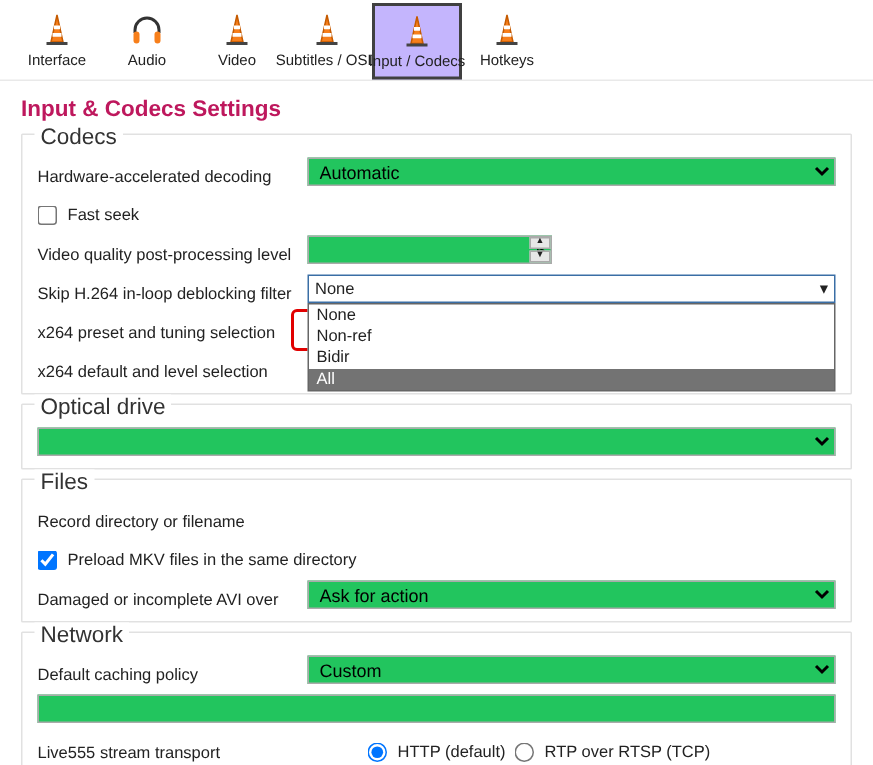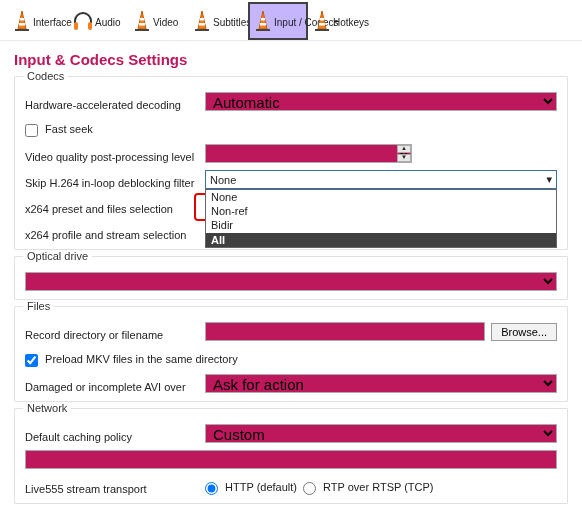--- a/index.html
+++ b/index.html
@@ -1,57 +1,57 @@
 <!DOCTYPE html>
 <html><head>
 <meta charset="utf-8">
 <style>
 * { box-sizing: border-box; margin: 0; padding: 0; font-family: "Segoe UI", Tahoma, sans-serif; }
 body { background: #fff; font-size: 11px; color: #222; width: 582px; }
 
 
 .toolbar { display: flex; padding: 2px 8px 0 8px; border-bottom: 1px solid #e9e9e9; background: #fff; }
-.tab { display: flex; flex-direction: row; align-items: center; width: 60px; padding: 4px 2px; text-align: center; border: 1px solid transparent; cursor: pointer; font-size: 10px; color: #222; }
+.tab { display: flex; flex-direction: column; align-items: center; width: 60px; padding: 4px 2px; text-align: center; border: 1px solid transparent; cursor: pointer; font-size: 10px; color: #222; }
 .tab.active { background: #c4b5fd; border: 2px solid #404040; }
 .tab .ico { height: 26px; display: flex; align-items: center; justify-content: center; }
 .tab .lbl { margin-top: 2px; white-space: nowrap; }
 
 .page-title { font-size: 15px; color: #be185d; margin: 10px 14px 8px 14px; font-weight: 600; }
 
 
 .content { padding: 0 14px 6px 14px; }
 .group { border: 1px solid #e1e1e1; border-radius: 1px; margin-bottom: 6px; position: relative; padding: 14px 10px 8px 10px; }
-.group .legend { position: absolute; left: 8px; top: -7px; background: #fff; padding: 0 4px; font-size: 11px; color: #333; }
+.group .legend { position: absolute; left: 8px; top: -7px; background: #fff; padding: 0 4px; font-size: 15px; color: #333; }
 .row { display: flex; align-items: flex-end; min-height: 20px; margin-bottom: 6px; }
 .row:last-child { margin-bottom: 0; }
 .row .label { width: 180px; font-size: 11px; color: #222; }
 .row .field { flex: 1; display: flex; align-items: center; gap: 6px; }
 
-select, input[type=text] { width: 100%; height: 19px; border: 1px solid #aaa; font-size: 15px; padding: 0 3px; background: #be185d; }
+select, input[type=text] { width: 100%; height: 19px; border: 1px solid #aaa; font-size: 12px; padding: 0 3px; background: #22c55e; }
 select { height: 19px; }
 .spin { width: 80px; text-align: right; padding-right: 18px; position: relative; }
 .spin-wrap { position: relative; display: inline-block; }
 .spin-btn { position: absolute; right: 1px; width: 14px; height: 8px; background: #e7e7e7; border: 1px solid #aaa; font-size: 6px; line-height: 5px; text-align: center; cursor: pointer; }
 .spin-up { top: 1px; }
 .spin-dn { top: 10px; }
 
 input[type=checkbox], input[type=radio] { margin-right: 4px; vertical-align: middle; }
 
 .btn { border: 1px solid #999; background: #f2f2f2; padding: 2px 10px; font-size: 11px; cursor: pointer; }
 .browse { padding: 2px 9px; }
 
 
 .dd-container { position: relative; flex: 1; }
 .dd-head { width: 100%; height: 19px; border: 1px solid #3a6ea5; background: #fff; display: flex; align-items: center; justify-content: space-between; padding: 0 4px; font-size: 11px; cursor: pointer; }
 .dd-list { position: absolute; left: 0; top: 19px; width: 100%; background: #fff; border: 1px solid #666; font-size: 11px; z-index: 10; }
 .dd-list .opt { padding: 1px 5px; cursor: pointer; }
-.dd-list .opt.sel { background: #404040; color: #fff; font-weight: bold; }
+.dd-list .opt.sel { background: #737373; color: #fff; }
 .callout { position: absolute; border: 2px solid #e10000; border-radius: 4px; pointer-events: none; }
 
-.radio-pair { display:flex; gap:40px; align-items:center; }
+.radio-pair { display:flex; gap:40px; align-items:center;margin-left:40px; }
 </style>
 </head>
 <body>
 
 <div class="toolbar">
   <div class="tab">
     <div class="ico">
       <svg width="22" height="24" viewBox="0 0 22 24">
           <polygon points="11,2 15,20 7,20" fill="#f77f1b" stroke="#c55a00"></polygon>
           <rect x="9" y="9" width="4" height="2.5" fill="#fff"></rect>
@@ -157,49 +157,45 @@
           <div class="opt">None</div>
           <div class="opt">Non-ref</div>
           <div class="opt">Bidir</div>
           <div class="opt" style="visibility:hidden;height:1px;padding:0">Non-key</div>
           <div class="opt sel">All</div>
         </div>
       </div>
     </div>
 
     <div class="row">
-      <div class="label">x264 preset and files selection</div>
+      <div class="label">x264 preset and tuning selection</div>
       <div class="field"></div>
     </div>
 
     <div class="row">
-      <div class="label">x264 profile and stream selection</div>
+      <div class="label">x264 default and level selection</div>
       <div class="field"></div>
     </div>
   </div>
 
   <div class="callout" style="left:194px; top:117px; width:356px; height:28px;"></div>
 
   <div class="group">
     <span class="legend">Optical drive</span>
     <div class="row">
       <div class="field">
           <select><option></option></select>
         </div>
     </div>
   </div>
 
   <div class="group">
     <span class="legend">Files</span>
     <div class="row">
       <div class="label">Record directory or filename</div>
-      <div class="field">
-        <input type="text" style="">
-        <button class="btn browse">Browse...</button>
-      </div>
     </div>
     <div class="row">
       <label><input type="checkbox" checked="" style=""> <span>Preload MKV files in the same directory</span></label>
     </div>
     <div class="row">
       <div class="label">Damaged or incomplete AVI over</div>
       <div class="field">
           <select><option>Ask for action</option></select>
         </div>
     </div>

